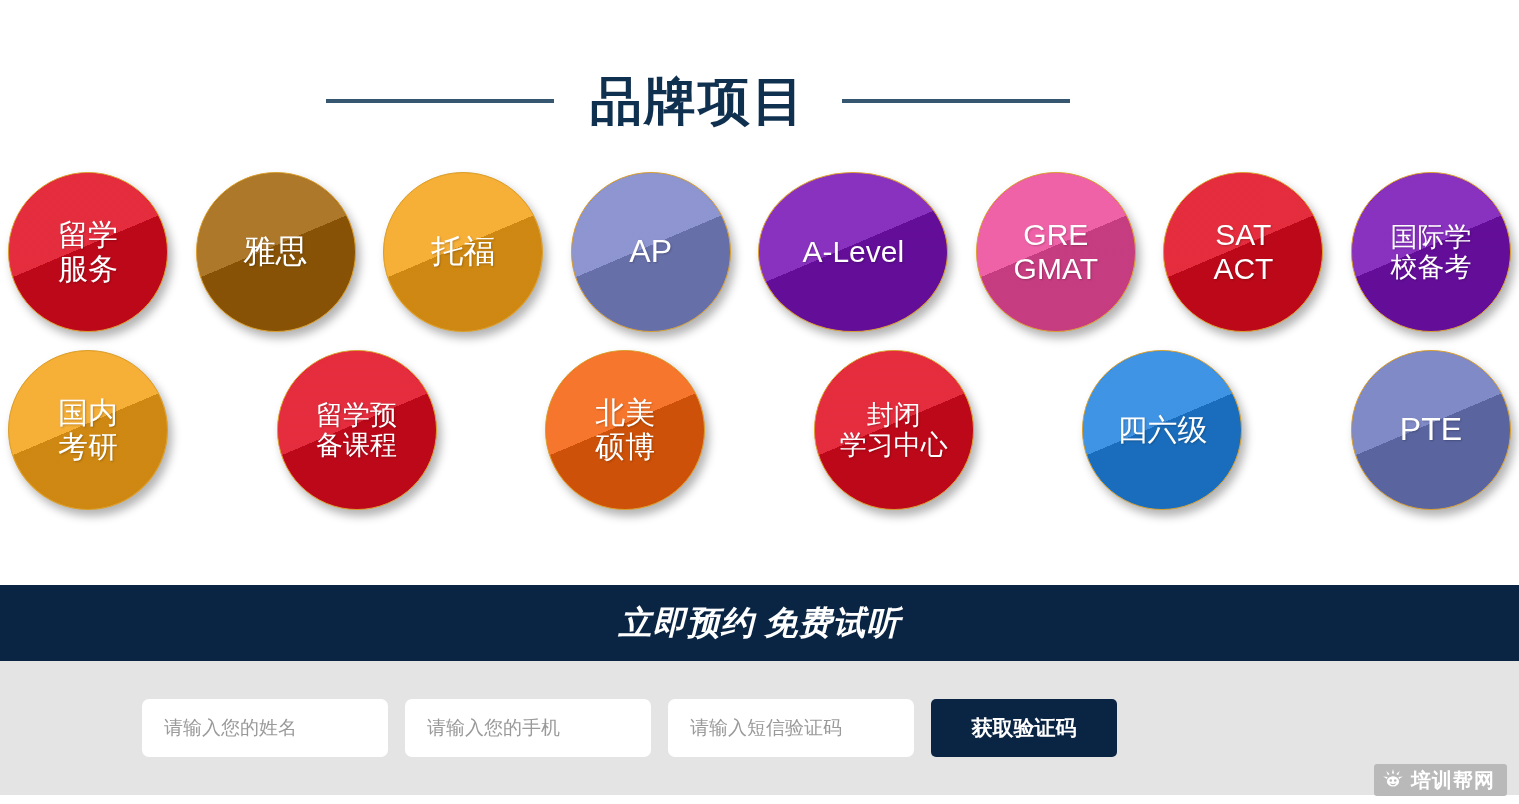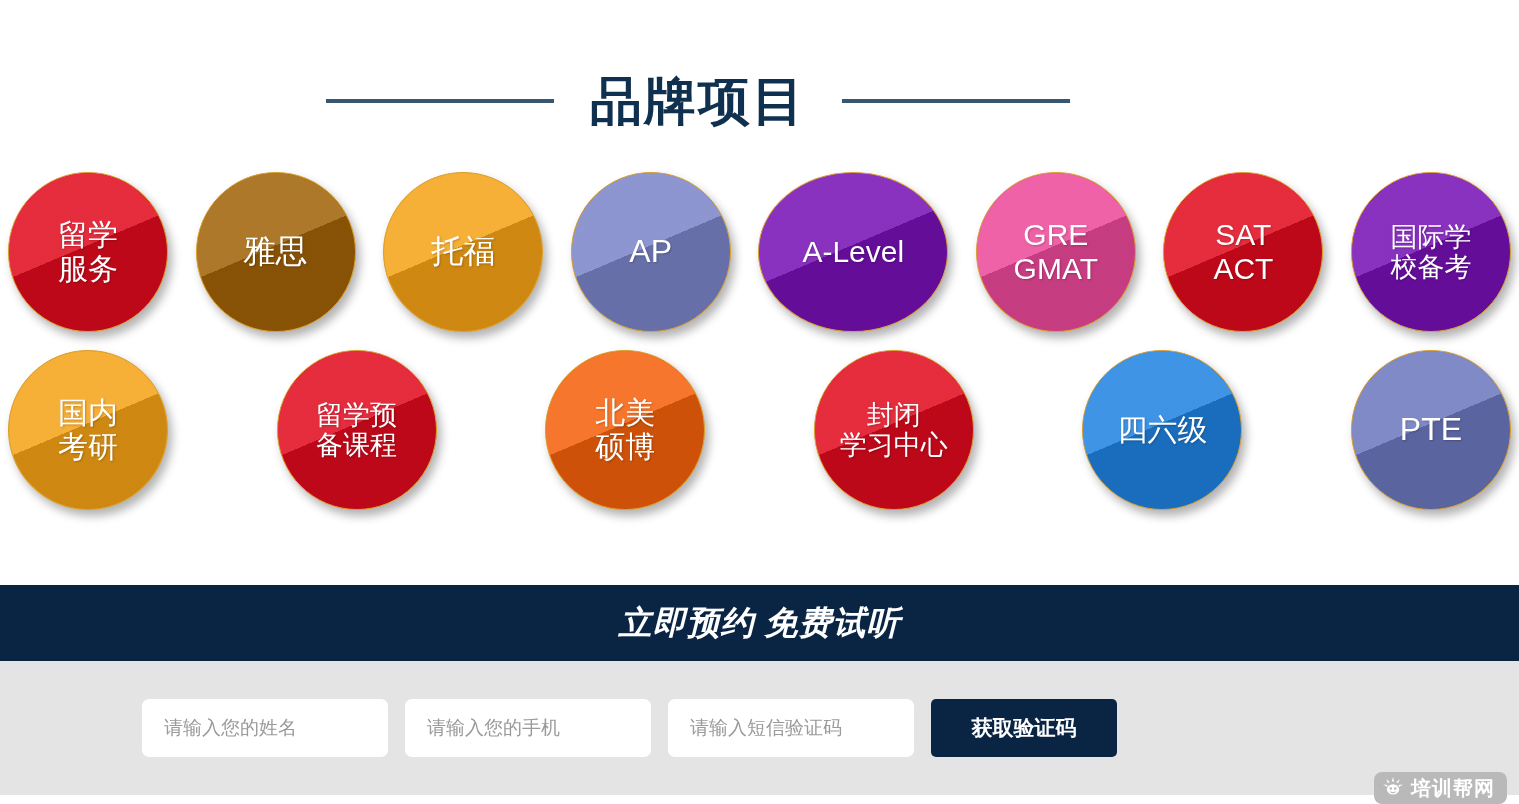--- a/index.html
+++ b/index.html
@@ -173,25 +173,25 @@
     background: #ce0c16;
     width: 244px;
     font-size: 24px;
     font-weight: normal;
   }
 
   
   .watermark {
     position: absolute;
     right: 12px;
-    bottom: 0;
+    bottom: 8px;
     height: 32px;
     padding: 0 12px 0 8px;
     background: #b9b9b9;
-    border-radius: 8px;
+    border-radius: 3px;
     display: flex;
     align-items: center;
     gap: 7px;
   }
   .watermark-text {
     color: #ffffff;
     font-size: 20px;
     font-weight: bold;
     letter-spacing: 1px;
   }

